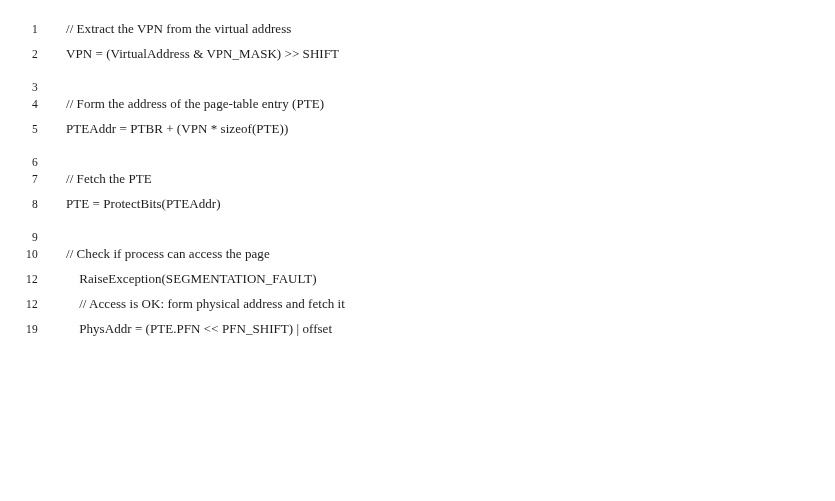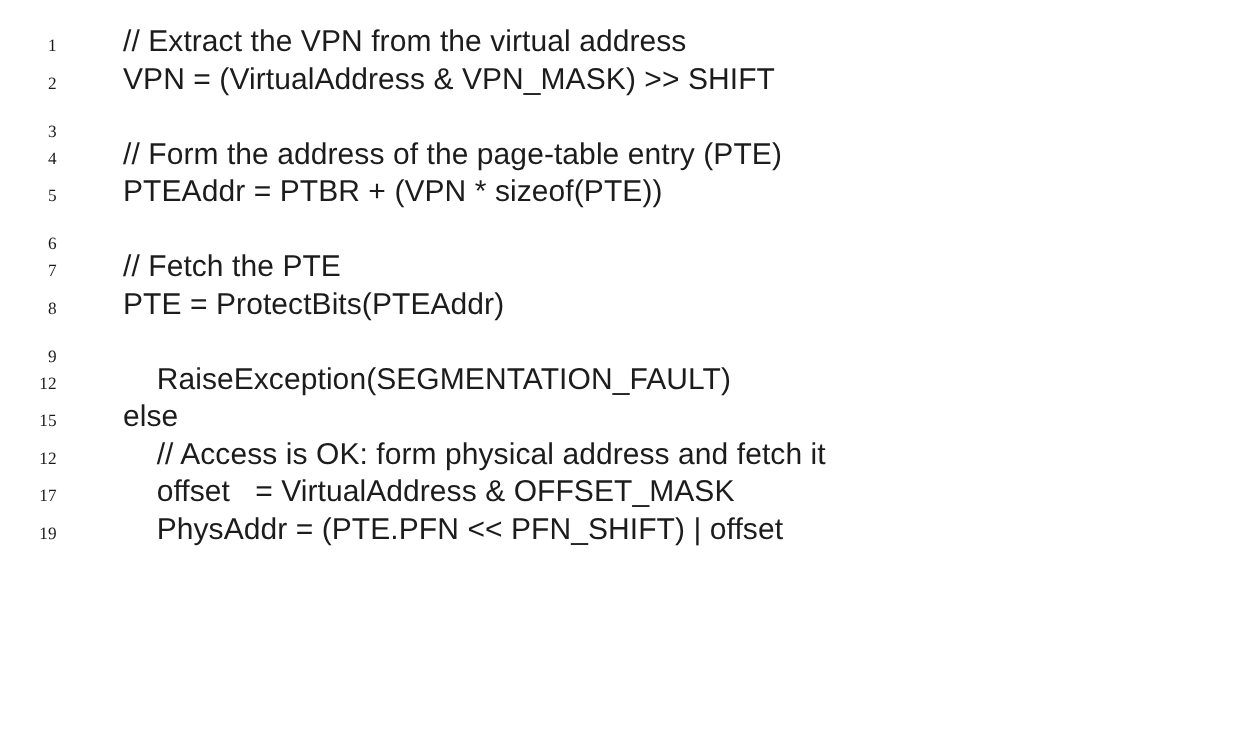--- a/index.html
+++ b/index.html
@@ -47,23 +47,23 @@
     font-family: "Liberation Serif", "DejaVu Serif", serif;
     font-size: 11.5px;
     color: #1a1a1a;
     line-height: 25px;
     letter-spacing: 0.2px;
     user-select: none;
   }
 
   .line-code {
     flex: 1 1 auto;
-    margin-left: 44px;
-    font-family: Liberation Sans, sans-serif;
-    font-size: 20px;
+    margin-left: 28px;
+    font-family: Liberation Serif, serif;
+    font-size: 13px;
     letter-spacing: 0.05px;
     color: #1c1c1c;
     line-height: 25px;
     white-space: pre;
     -webkit-font-smoothing: antialiased;
   }
 
   .line-code.empty {
     height: 25px;
   }
@@ -75,19 +75,18 @@
   <div class="code-lines">
       <div class="code-line"><span class="line-number">1</span><span class="line-code">// Extract the VPN from the virtual address</span></div>
       <div class="code-line"><span class="line-number">2</span><span class="line-code">VPN = (VirtualAddress &amp; VPN_MASK) &gt;&gt; SHIFT</span></div>
       <div class="code-line"><span class="line-number">3</span><span class="line-code empty"></span></div>
       <div class="code-line"><span class="line-number">4</span><span class="line-code">// Form the address of the page-table entry (PTE)</span></div>
       <div class="code-line"><span class="line-number">5</span><span class="line-code">PTEAddr = PTBR + (VPN * sizeof(PTE))</span></div>
       <div class="code-line"><span class="line-number">6</span><span class="line-code empty"></span></div>
       <div class="code-line"><span class="line-number">7</span><span class="line-code">// Fetch the PTE</span></div>
       <div class="code-line"><span class="line-number">8</span><span class="line-code">PTE = ProtectBits(PTEAddr)</span></div>
       <div class="code-line"><span class="line-number">9</span><span class="line-code empty"></span></div>
+      <div class="code-line"><span class="line-number">10</span><span class="line-code">// Check if process can access the page</span></div>
       <div class="code-line"><span class="line-number">12</span><span class="line-code">    RaiseException(SEGMENTATION_FAULT)</span></div>
-      <div class="code-line"><span class="line-number">15</span><span class="line-code">else</span></div>
       <div class="code-line"><span class="line-number">12</span><span class="line-code">    // Access is OK: form physical address and fetch it</span></div>
-      <div class="code-line"><span class="line-number">17</span><span class="line-code">    offset   = VirtualAddress &amp; OFFSET_MASK</span></div>
       <div class="code-line"><span class="line-number">19</span><span class="line-code">    PhysAddr = (PTE.PFN &lt;&lt; PFN_SHIFT) | offset</span></div>
     </div>
 </div>
 
 </body></html>

